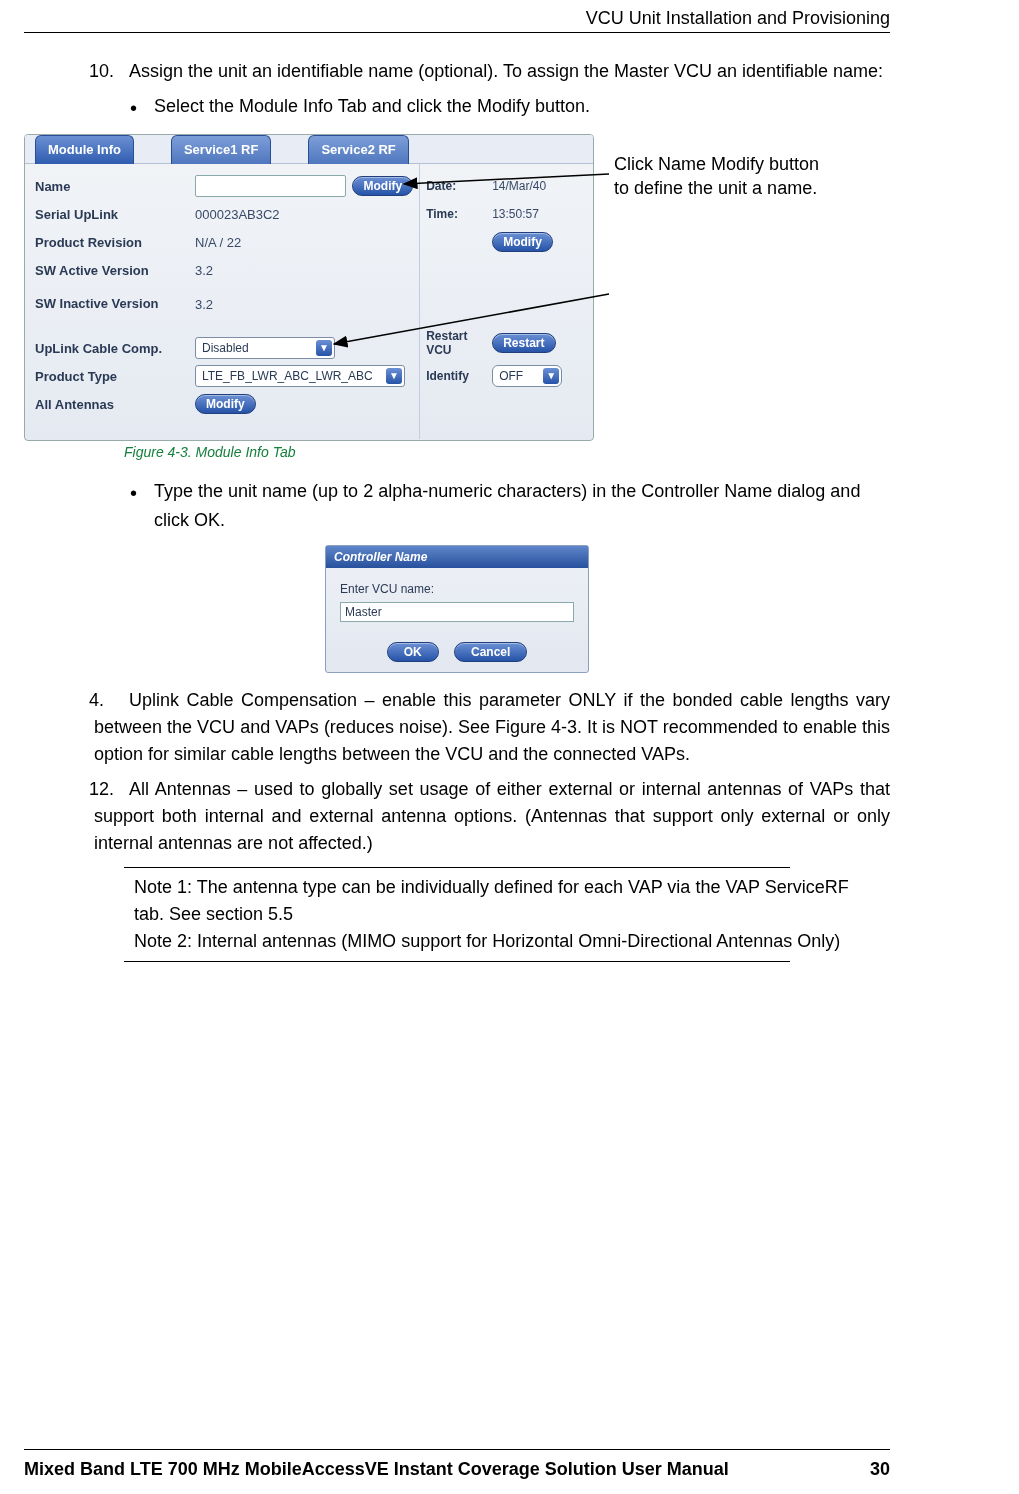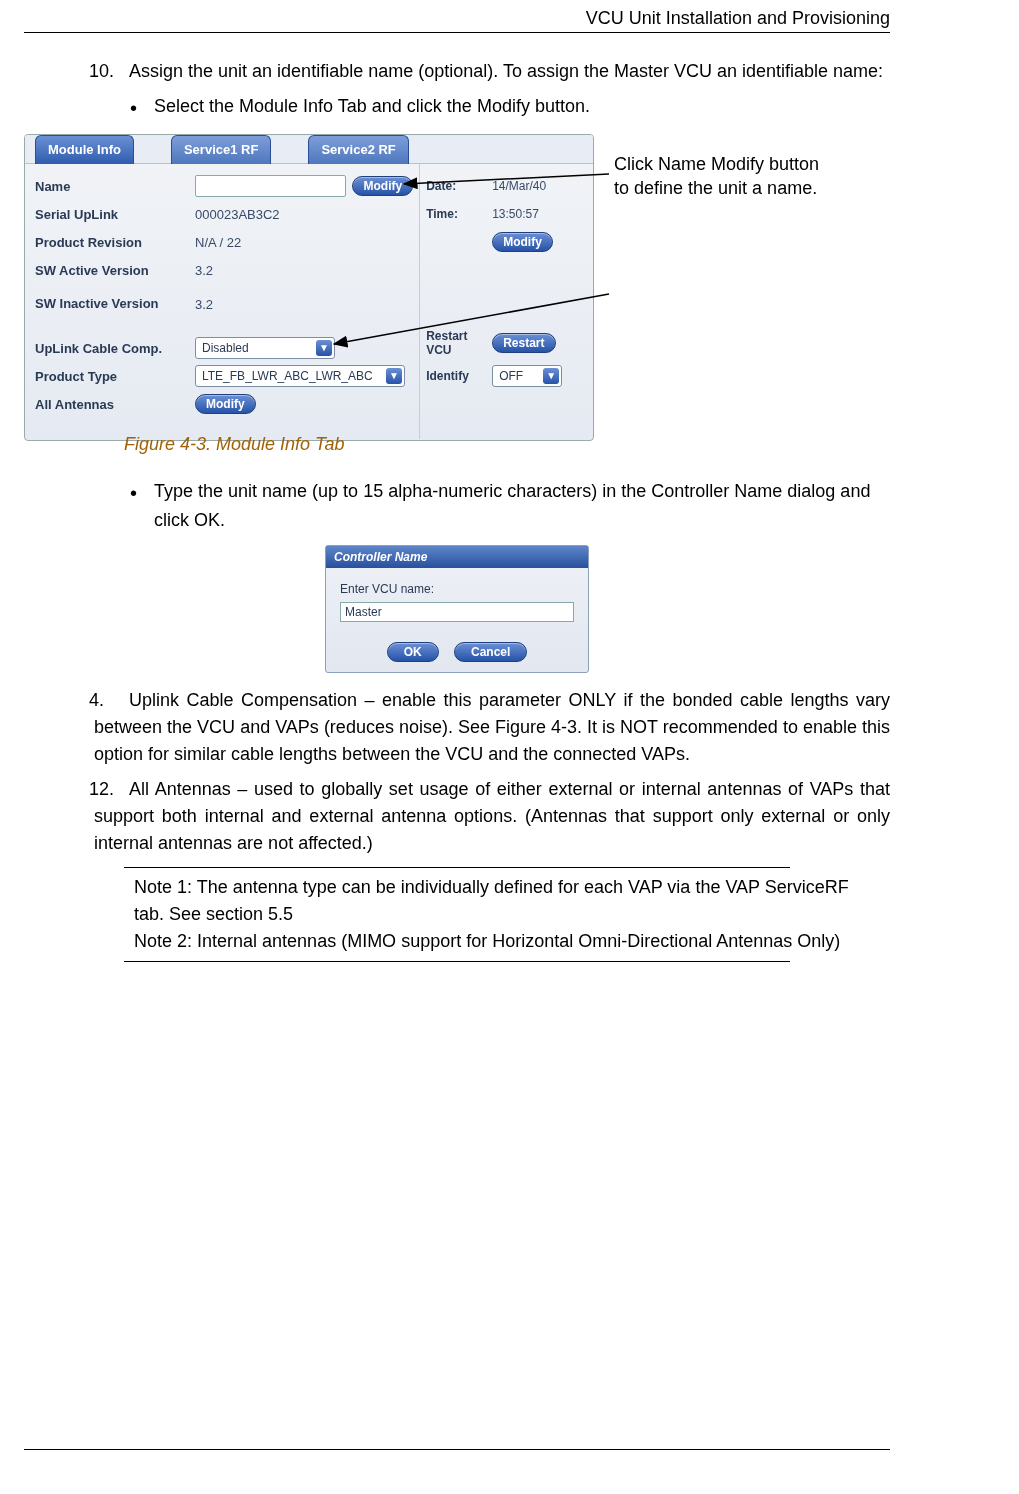--- a/index.html
+++ b/index.html
@@ -228,24 +228,24 @@
       position: absolute;
       left: 280px;
       top: 0;
       width: 320px;
       height: 230px;
       pointer-events: none;
     }
     .figure-caption {
       position: absolute;
       left: 100px;
-      top: 300px;
+      top: 310px;
       font-style: italic;
-      color: #a16207;
-      font-size: 18px;
+      color: #15803d;
+      font-size: 14px;
     }
     
     .dialog-wrap {
       text-align: center;
       margin-top: 10px;
     }
     .dialog-screenshot {
       display: inline-block;
       width: 262px;
       background: linear-gradient(#eef1f6, #e2e7f0);
@@ -401,21 +401,21 @@
               <span class="rlbl"></span>
               <span class="pill-btn">Modify</span>
             </div>
             <div style="height:68px;"></div>
             <div class="right-row" style="height:38px;">
               <span class="rlbl" style="line-height:1.2; width:66px;">Restart VCU</span>
               <span class="pill-btn">Restart</span>
             </div>
             <div class="right-row">
               <span class="rlbl">Identify</span>
-              <span class="select-box" style="width:60px;">
+              <span class="select-box" style="width:60px;border-radius:6px;">
                 <span>OFF</span>
                 <span class="select-arrow">▼</span>
               </span>
             </div>
           </div>
         </div>
       </div>
 
       <svg class="arrow-svg">
         <defs>
@@ -428,21 +428,21 @@
       </svg>
 
       <div class="callout1">
         <span>Click Name </span><b>Modify</b><span> button to define the unit a name.</span>
       </div>
 
       <div class="figure-caption">Figure 4-3. Module Info Tab</div>
     </div>
 
     <div class="bullet-wrap" style="margin-top:18px;">
-      <span>Type the unit name (up to 15 alpha-numeric characters) in the </span><b>Controller Name</b><span> dialog and click </span><b>OK</b><span>.</span>
+      <span>Type the unit name (up to 2 alpha-numeric characters) in the </span><b>Controller Name</b><span> dialog and click </span><b>OK</b><span>.</span>
     </div>
 
     <div class="dialog-wrap">
       <div class="dialog-screenshot">
         <div class="dialog-title">Controller Name</div>
         <div class="dialog-body">
           <div>Enter VCU name:</div>
           <input class="dlg-input" value="Master" style="">
           <div class="dlg-btns">
             <span class="pill-btn">OK</span>
@@ -461,14 +461,18 @@
     </div>
 
     <div class="notes-rule"></div>
     <div class="note-text">Note 1: The antenna type can be individually defined for each VAP via the VAP ServiceRF tab. See section 5.5</div>
     <div class="note-text">Note 2: Internal antennas (MIMO support for Horizontal Omni-Directional Antennas Only)</div>
     <div class="notes-rule-bottom"></div>
 
   </div>
 
   <div class="footer-rule"></div>
+  <div class="footer">
+    <span>Mixed Band LTE 700 MHz MobileAccessVE Instant Coverage Solution User Manual</span>
+    <span>30</span>
+  </div>
 
 </div>
 
 </body></html>

